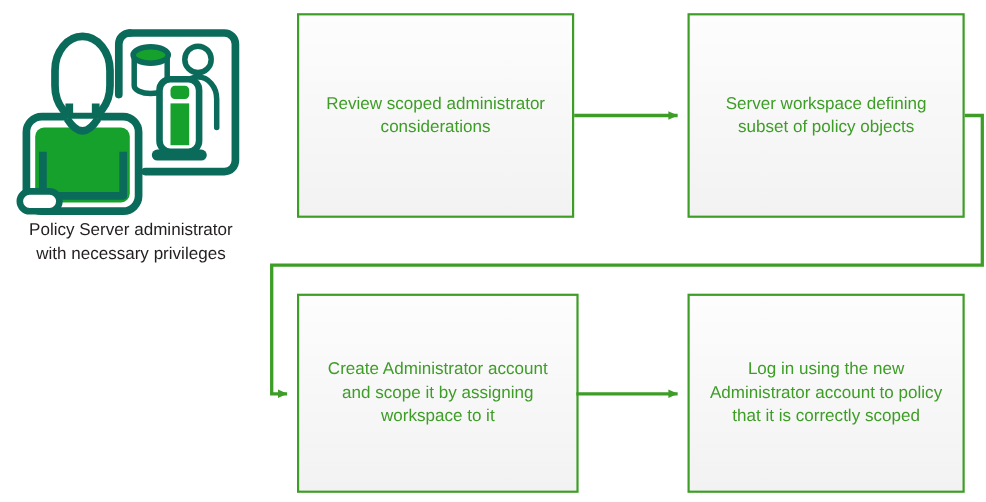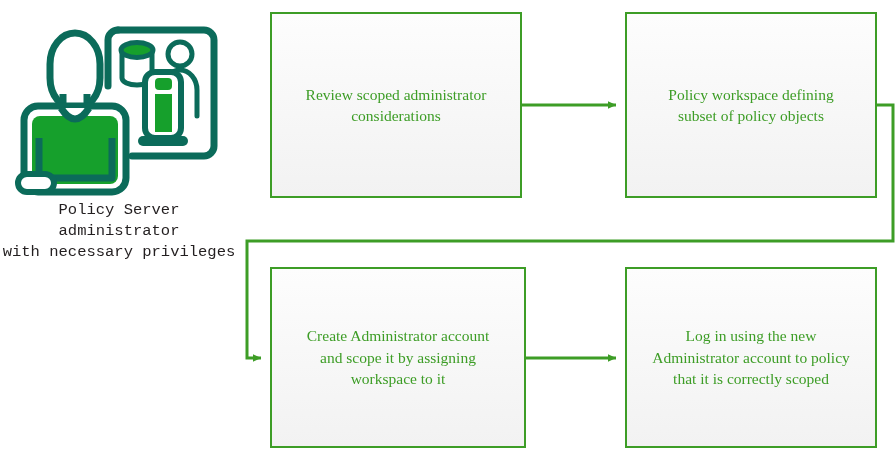--- a/index.html
+++ b/index.html
@@ -18,21 +18,20 @@
     overflow: hidden;
   }
 
   
   #actor {
     position: absolute;
     left: 0px;
     top: 0px;
     width: 250px;
     height: 250px;
-    font-family: Liberation Mono, monospace;
   }
   #actor-icon {
     position: absolute;
     left: 8px;
     top: 12px;
     width: 220px;
     height: 190px;
   }
   #actor-caption {
     position: absolute;
@@ -56,21 +55,20 @@
     align-items: center;
     justify-content: center;
     padding: 4px 6px;
   }
   .node-label {
     text-align: center;
     font-size: 15.5px;
     line-height: 1.38;
     color: #3d9d26;
     white-space: pre-line;
-    font-family: Liberation Serif, serif;
   }
 
   #node-1 { left: 270px; top: 12px;  width: 252px; height: 186px; }
   #node-2 { left: 625px; top: 12px;  width: 252px; height: 186px; }
   #node-3 { left: 270px; top: 267px; width: 256px; height: 181px; }
   #node-4 { left: 625px; top: 267px; width: 252px; height: 181px; }
 
   
   #connectors {
     position: absolute;
@@ -138,21 +136,21 @@
 
     <path d="M522,358 L616,358" fill="none" stroke="#3d9d26" stroke-width="3" marker-end="url(#arrow-head)"></path>
   </svg>
 
   <div class="node" id="node-1">
     <div class="node-label">Review scoped administrator
 considerations</div>
   </div>
 
   <div class="node" id="node-2">
-    <div class="node-label">Policy workspace defining
+    <div class="node-label">Server workspace defining
 subset of policy objects</div>
   </div>
 
   <div class="node" id="node-3">
     <div class="node-label">Create Administrator account
 and scope it by assigning
 workspace to it</div>
   </div>
 
   <div class="node" id="node-4">

